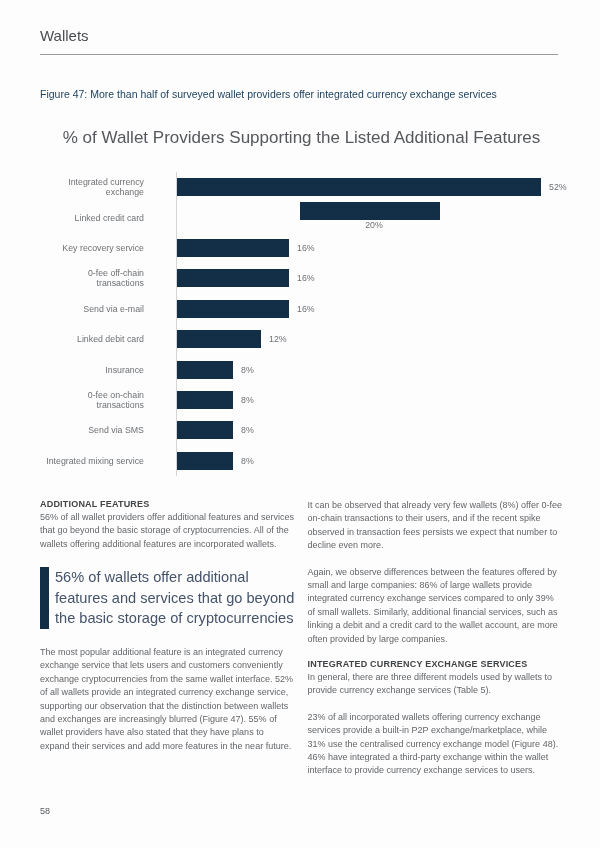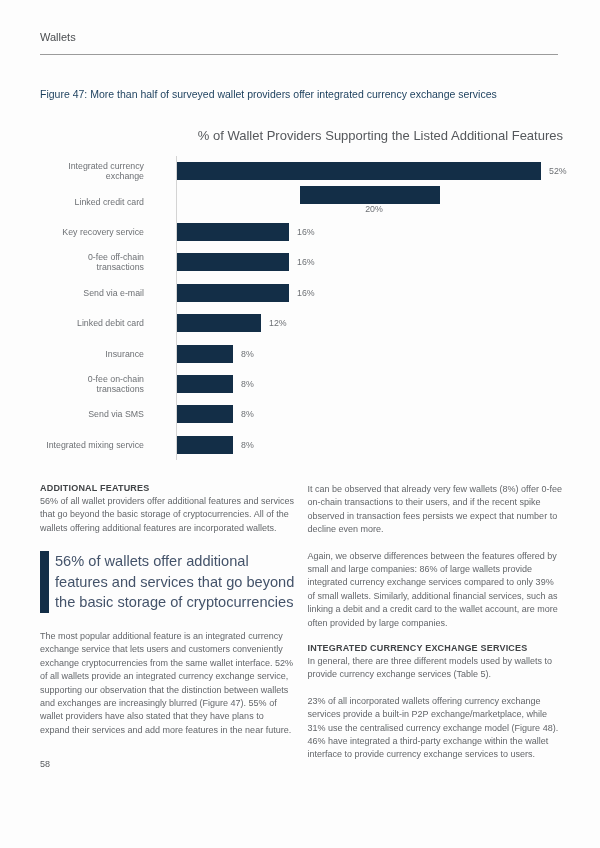--- a/index.html
+++ b/index.html
@@ -15,36 +15,36 @@
     background: #fdfdfd;
     overflow: hidden;
   }
   
   .header {
     margin: 27px 42px 0 40px;
     padding-bottom: 9px;
     border-bottom: 1px solid #9b9b9b;
   }
   .header-title {
-    font-size: 11px;
+    font-size: 15px;
     color: #4a4d50;
   }
   
   .figure-caption {
     margin: 33px 40px 0 40px;
     font-size: 10.5px;
     color: #1a3e5c;
   }
   
   .chart { margin: 28px 37px 0 40px; }
   .chart-title {
-    text-align: right;
-    font-size: 13px;
+    text-align: center;
+    font-size: 17px;
     color: #55585c;
-    margin-bottom: 13px;
+    margin-bottom: 24px;
   }
   .chart-rows { }
   .chart-row {
     display: flex;
     align-items: center;
     height: 30.4px;
     gap: 23px;
   }
   .bar-label {
     width: 113px;
@@ -95,21 +95,21 @@
     padding-left: 6px;
     margin: 16px 0 17px 0;
     font-size: 14.6px;
     line-height: 20.6px;
     color: #44536a;
   }
   
   .page-number {
     position: absolute;
     left: 40px;
-    top: 759px;
+    top: 806px;
     font-size: 9px;
     color: #55585c;
   }
 </style>
 </head>
 <body>
 
 <div class="page">
 
   <div class="header">

